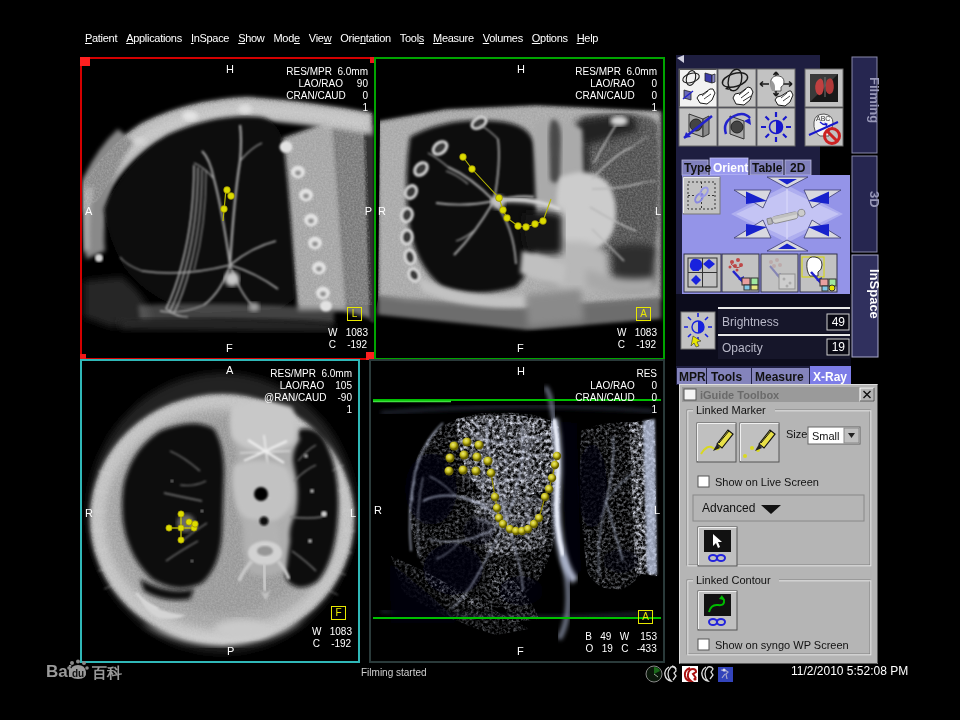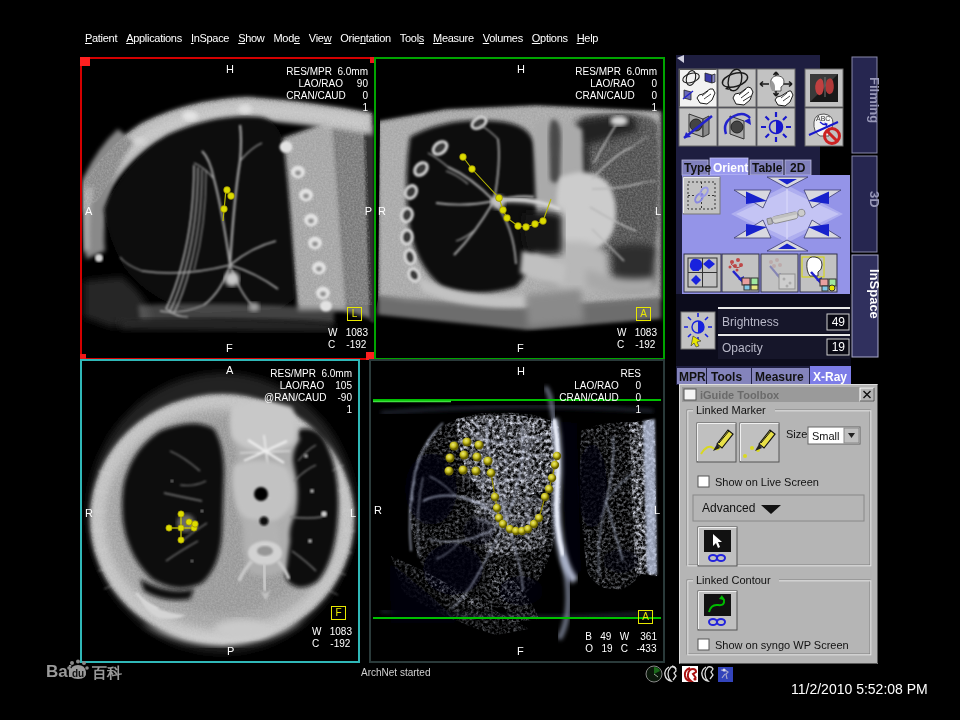--- a/index.html
+++ b/index.html
@@ -1,21 +1,21 @@
 <!DOCTYPE html>
 <html><head><meta charset="utf-8"><style>
 html,body{margin:0;padding:0;width:960px;height:720px;background:#000;font-family:"Liberation Sans",sans-serif;overflow:hidden}
 .abs{position:absolute}
 #menubar{position:absolute;left:85px;top:32px;width:794px;height:15px;color:#fff;font-size:11px;letter-spacing:-0.3px}
 #menubar span{margin-right:9px}
 .vp{position:absolute;background:#000}
 .vlabel{position:absolute;color:#fff;font-size:11px}
 .annot{position:absolute;color:#fff;font-size:10px;text-align:right;line-height:12px;white-space:pre}
 .obox{position:absolute;width:13px;height:12px;border:1px solid #e8e800;color:#e8e800;font-size:10px;text-align:center;line-height:12px}
-.wc{position:absolute;color:#fff;font-size:10px;text-align:left;line-height:12px;white-space:pre}
+.wc{position:absolute;color:#fff;font-size:10px;text-align:center;line-height:12px;white-space:pre}
 </style></head><body>
 
 <div id="menubar">
 <span><u>P</u>atient</span><span><u>A</u>pplications</span><span><u>I</u>nSpace</span><span><u>S</u>how</span><span>Mod<u>e</u></span><span>Vie<u>w</u></span><span>Orie<u>n</u>tation</span><span>Tool<u>s</u></span><span><u>M</u>easure</span><span><u>V</u>olumes</span><span><u>O</u>ptions</span><span><u>H</u>elp</span>
 </div>
 
 <div class="vp" id="vp-tl" style="left:80px;top:57px;width:292px;height:299px;border:2px solid #d40000">
     <div class="abs" style="left:-2px;top:-2px;width:10px;height:9px;background:#ff2020"></div>
     <div class="abs" style="right:-2px;bottom:-2px;width:10px;height:8px;background:#ff2020"></div>
     <div class="abs" style="right:-2px;top:-2px;width:6px;height:6px;background:#f01818"></div>
@@ -474,26 +474,26 @@
         <circle cx="178" cy="128" r="4.2" fill="url(#ys)"></circle>
         <circle cx="181" cy="117" r="4.2" fill="url(#ys)"></circle>
         <circle cx="184" cy="104" r="4.2" fill="url(#ys)"></circle>
         <circle cx="186" cy="95" r="4.2" fill="url(#ys)"></circle>
 </g>
 </svg>
 <div class="vlabel" style="left:146px;top:4px">H</div>
 <div class="vlabel" style="left:3px;top:143px">R</div>
 <div class="vlabel" style="right:3px;top:143px">L</div>
 <div class="vlabel" style="left:146px;top:284px">F</div>
-<div class="annot" style="right:22px;top:7px">RES
+<div class="annot" style="right:6px;top:7px">RES
    LAO/RAO      0
 CRAN/CAUD      0
 1</div>
 <div class="obox" style="right:10px;top:249px">A</div>
-<div class="wc" style="right:6px;top:270px">B   49   W    361
+<div class="wc" style="right:6px;top:270px">B   49   W    153
 O   19   C   -433</div>
 </div>
 
 <div id="rpanel" class="abs" style="left:676px;top:55px;width:144px;height:330px;background:#1e1e40">
 <svg width="175" height="330" viewBox="0 0 175 330" style="position:absolute;left:0;top:0">
 <defs>
 <linearGradient id="bev" x1="0" y1="0" x2="1" y2="1">
 <stop offset="0%" stop-color="#eee"></stop>
           <stop offset="100%" stop-color="#888"></stop>
 </linearGradient>
@@ -815,22 +815,22 @@
 <path d="M43,211 l2,5 -5,-1 z" fill="#00bb00"></path>
 <g stroke="#2222dd" stroke-width="2" fill="none">
 <ellipse cx="34" cy="238" rx="4" ry="3"></ellipse>
 <ellipse cx="42" cy="238" rx="4" ry="3"></ellipse>
 </g>
 <rect x="19" y="255" width="11" height="11" fill="#fff" stroke="#555"></rect>
 <text x="36" y="265" font-family="Liberation Sans" font-size="11" fill="#111">Show on syngo WP Screen</text>
 </svg>
 </div>
 
-<div class="abs" style="left:361px;top:667px;color:#d0d0d0;font-size:10px">ArchNet started</div>
-<div class="abs" style="left:791px;top:681px;color:#fff;font-size:14px">11/2/2010 5:52:08 PM</div>
+<div class="abs" style="left:361px;top:667px;color:#d0d0d0;font-size:10px">Filming started</div>
+<div class="abs" style="left:791px;top:664px;color:#fff;font-size:12px">11/2/2010 5:52:08 PM</div>
 
 <div class="abs" style="left:644px;top:664px;width:92px;height:20px">
 <svg width="92" height="20" viewBox="0 0 92 20">
 <circle cx="10" cy="10" r="8" fill="#0a180a" stroke="#888"></circle>
 <path d="M10,10 L10,3 A7,7 0 0 1 16,7 Z" fill="#1a6a1a"></path>
 <path d="M10,10 l4,3" stroke="#9a9">
 </path>
 <path d="M25,3 q-5,3 -4,8 q1,5 6,6 q-3,-3 -3,-7 q0,-4 3,-7 q4,-1 5,2" stroke="#ddd" stroke-width="1.3" fill="none"></path>
 <path d="M28,2 q4,1 4,5 l-2,2 2,3 -3,4" stroke="#ddd" stroke-width="1.3" fill="none"></path>
 <rect x="38" y="2" width="16" height="16" fill="#fff"></rect>

